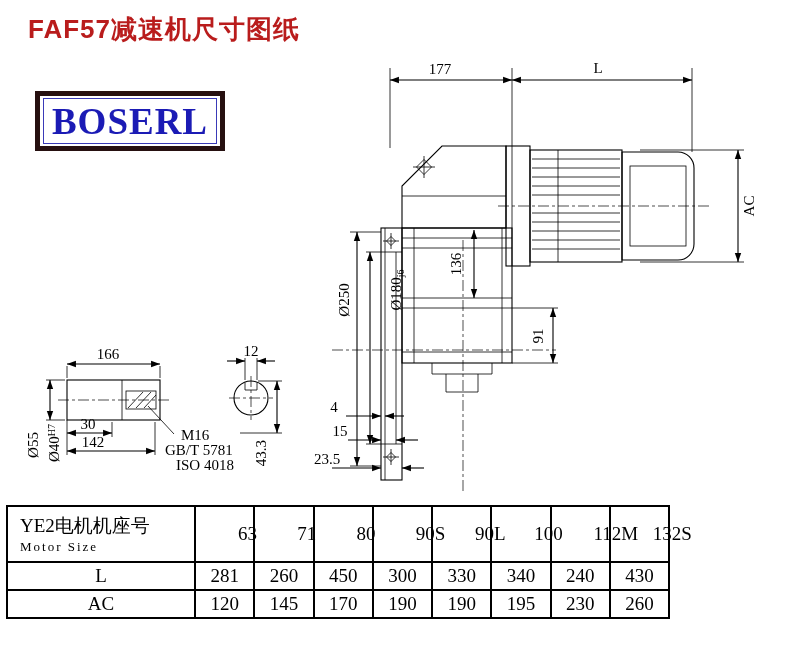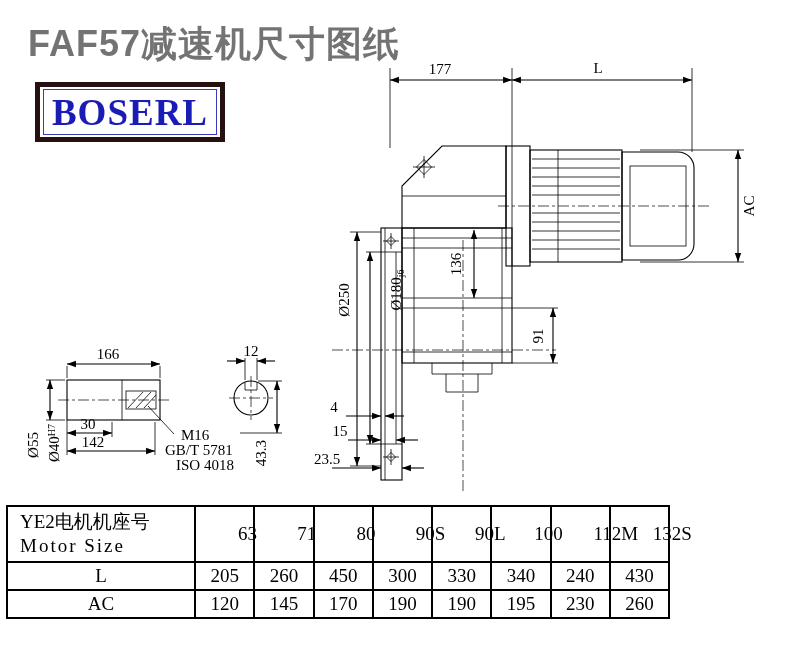--- a/index.html
+++ b/index.html
@@ -1,40 +1,40 @@
 <!DOCTYPE html>
 <html><head>
 <meta charset="utf-8">
 <style>
   html,body{margin:0;padding:0;background:#fff;}
   .wrap{position:relative;width:800px;height:646px;background:#fff;overflow:hidden;
         font-family:"Liberation Sans",sans-serif;}
-  .page-title{position:absolute;left:28px;top:12px;font-size:36px;font-weight:bold;
-        color:#737373;letter-spacing:1px;white-space:nowrap;margin-top:8px;}
-  .logo-box{position:absolute;left:35px;top:82px;width:180px;height:50px;
+  .page-title{position:absolute;left:28px;top:12px;font-size:26px;font-weight:bold;
+        color:#b91c1c;letter-spacing:1px;white-space:nowrap;}
+  .logo-box{position:absolute;left:35px;top:91px;width:180px;height:50px;
         border:5px solid #261010;background:#fff;display:flex;align-items:center;justify-content:center;}
   .logo-inner{width:172px;height:44px;border:1px solid #3a3ab8;display:flex;
         align-items:center;justify-content:center;}
   .logo-text{font-family:"Liberation Serif",serif;font-weight:bold;font-size:37px;
         color:#1b1bb5;letter-spacing:1px;line-height:1;}
   svg{position:absolute;left:0;top:0;}
   .ln{fill:none;stroke:#000;stroke-width:1.1;}
   .thin{fill:none;stroke:#000;stroke-width:0.8;}
   .cl{fill:none;stroke:#000;stroke-width:0.7;stroke-dasharray:11 3 3 3;}
   .dtxt{font-family:"Liberation Serif",serif;font-size:15px;fill:#000;}
   .dim-table{position:absolute;left:6px;top:505px;width:664px;border-collapse:collapse;
         table-layout:fixed;font-family:"Liberation Serif",serif;}
   .dim-table td{border:2px solid #000;text-align:center;font-size:19px;color:#000;
         padding:0;vertical-align:middle;}
   .dim-table tr.hrow td{height:54px;padding-left:42px;}
   .dim-table tr.drow td{height:26px;}
   .first-col{width:188px;}
   .hcell{text-align:left !important;padding-left:12px !important;}
   .hcell .cn{font-size:19px;line-height:1.3;}
-  .hcell .en{font-size:19px;letter-spacing:2px;line-height:1.2;}
+  .hcell .en{font-size:13px;letter-spacing:2px;line-height:1.2;}
 </style>
 </head>
 <body>
 
 <div class="wrap">
 
   <div class="page-title">FAF57减速机尺寸图纸</div>
 
   <div class="logo-box">
     <div class="logo-inner">
@@ -231,21 +231,21 @@
         <td>71</td>
         <td>80</td>
         <td>90S</td>
         <td>90L</td>
         <td>100</td>
         <td>112M</td>
         <td>132S</td>
       </tr>
       <tr class="drow">
         <td>L</td>
-        <td>205</td>
+        <td>281</td>
         <td>260</td>
         <td>450</td>
         <td>300</td>
         <td>330</td>
         <td>340</td>
         <td>240</td>
         <td>430</td>
       </tr>
       <tr class="drow">
         <td>AC</td>

